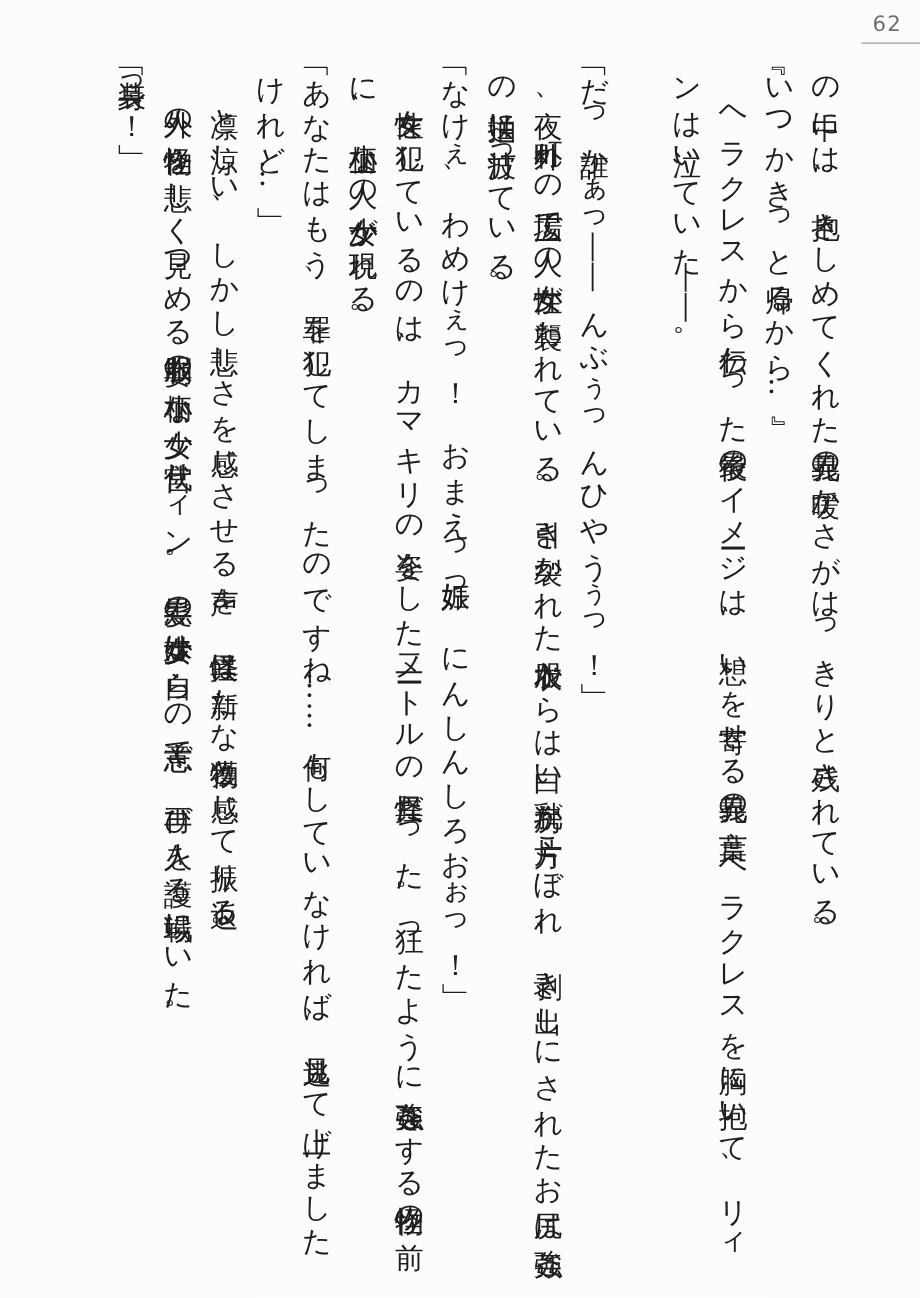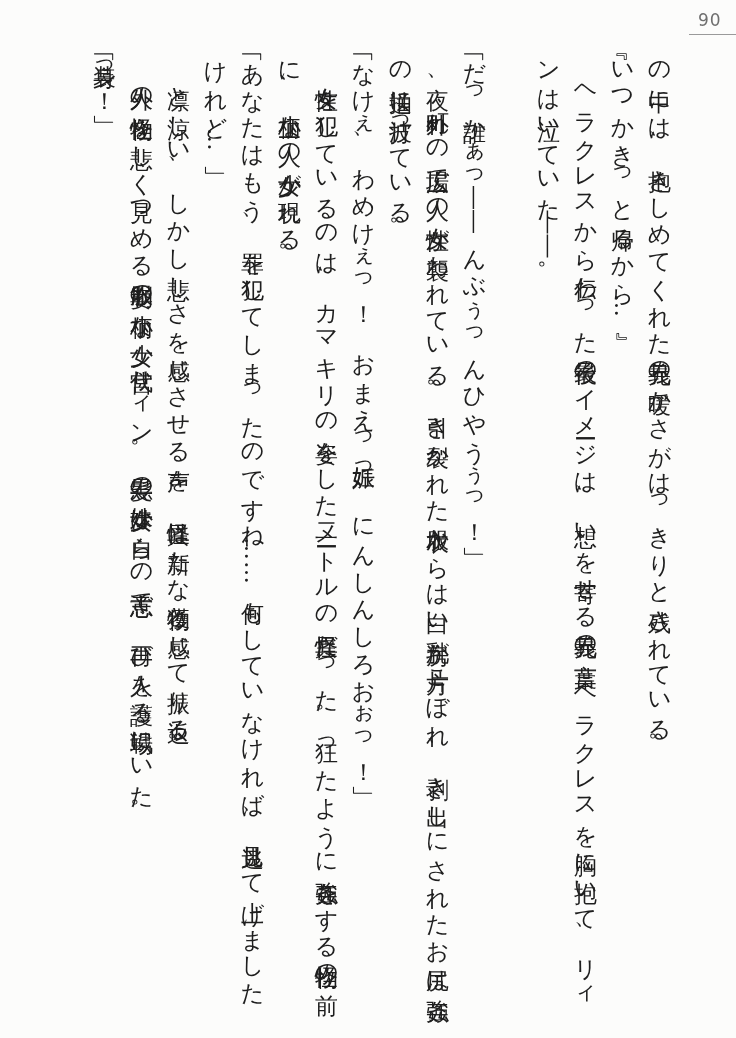--- a/index.html
+++ b/index.html
@@ -55,21 +55,21 @@
   .text-block p.para.blank {
     width: 37px;
   }
 </style>
 </head>
 <body>
 
 <div class="book-page">
 
   <div class="page-number-wrap">
-    <span>90</span>
+    <span>62</span>
   </div>
 
   <div class="text-block">
 
   <p class="para">の中には、抱きしめてくれた義兄の暖かさがはっきりと残されている。</p>
       <p class="para">『いつかきっと帰るから…』</p>
       <p class="para">　ヘラクレスから伝わった最後のイメージは、想いを寄せる義兄の言葉。ヘラクレスを胸に抱いて、リィンは泣いていた――。</p>
       <p class="para blank"></p>
       <p class="para">「だっ誰かぁっ――んぶぅっんひやうぅっ！」</p>
       <p class="para">　夜、町外れの広場で一人の女性が襲われている。引き裂かれた衣服からは白い乳房が片方こぼれ、剥き出しにされたお尻は強姦の抽送に波打っている。</p>

